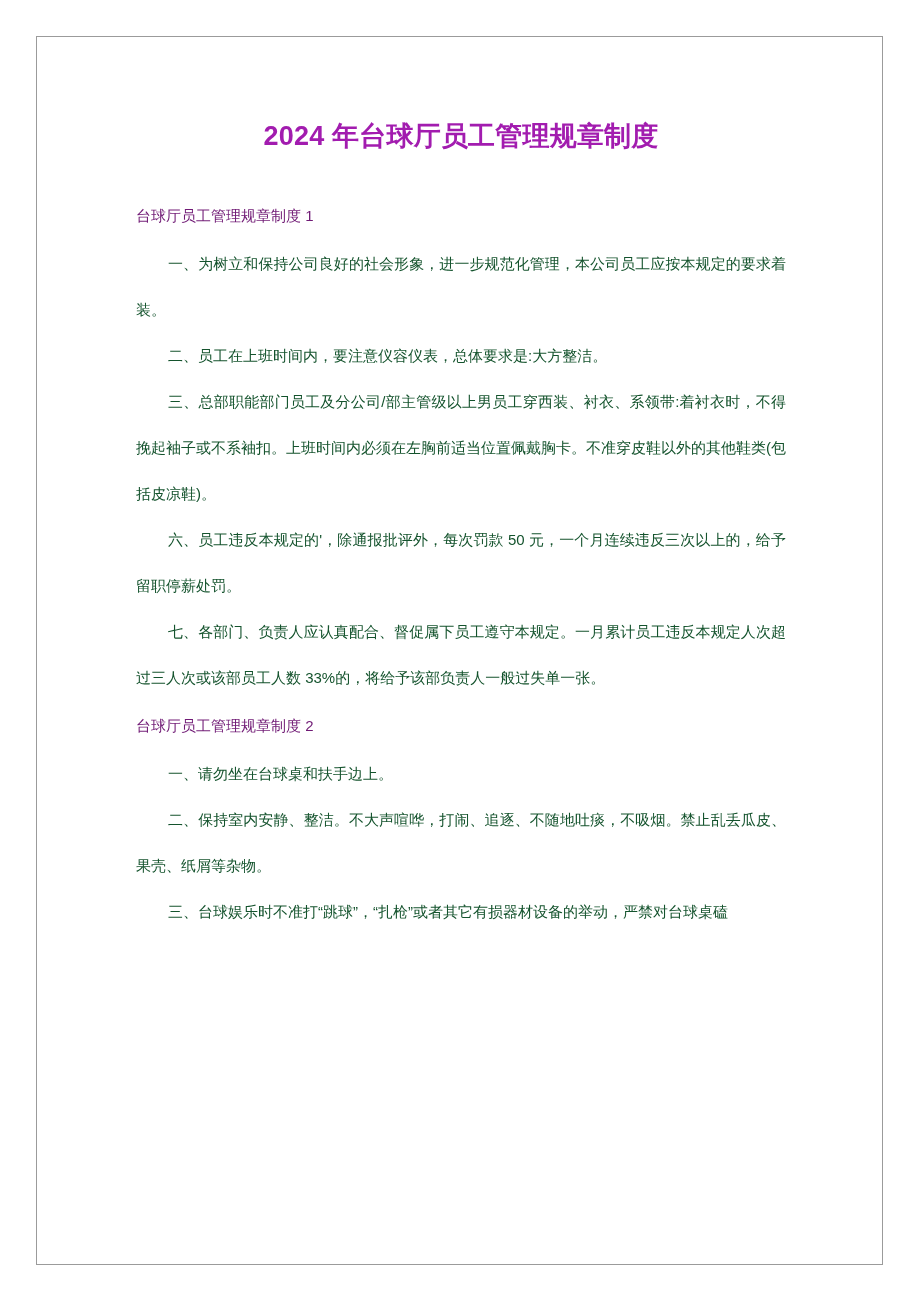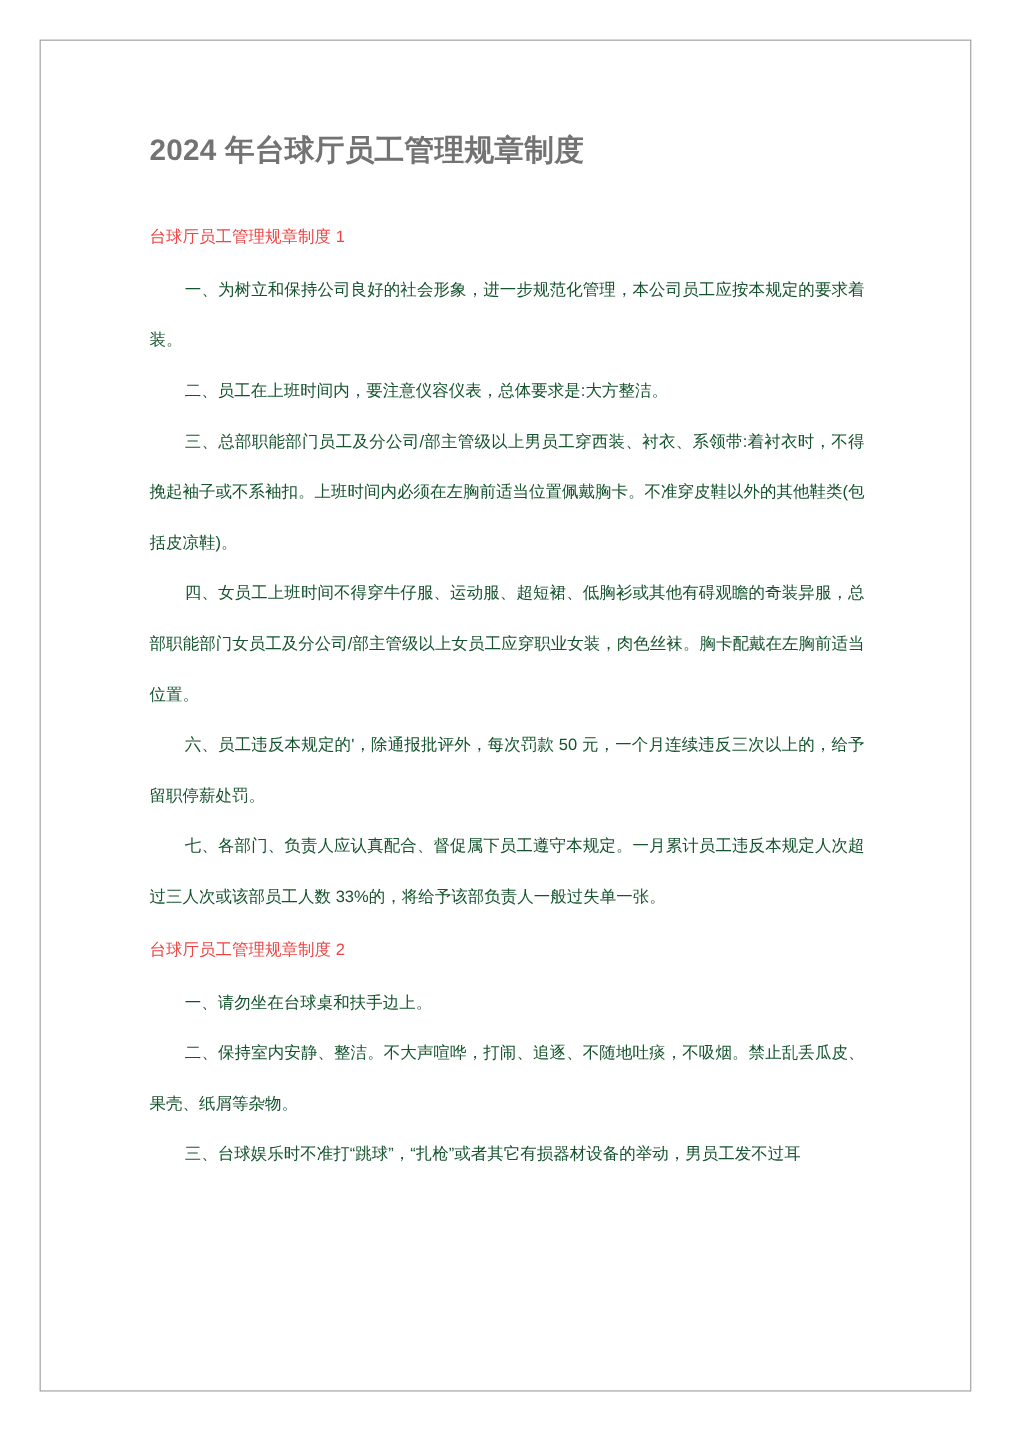--- a/index.html
+++ b/index.html
@@ -33,33 +33,34 @@
   }
   .content {
     position: absolute;
     left: 136px;
     top: 36px;
     width: 650px;
   }
   .doc-title {
     margin: 0;
     padding: 0;
+    text-align: center;
     font-size: 27px;
     font-weight: bold;
-    color: #737373;
+    color: #a21caf;
     letter-spacing: 0.2px;
     line-height: 38px;
     padding-top: 81px;
   }
   .section-heading {
     margin: 0;
     padding: 0;
     font-size: 15px;
     line-height: 46px;
-    color: #ef4444;
+    color: #701a75;
     text-indent: 0;
     white-space: nowrap;
   }
   .heading-1 { margin-top: 38px; }
   .heading-2 { margin-top: 2px; }
   .para {
     margin: 0;
     padding: 0;
     font-size: 15px;
     line-height: 46px;
@@ -83,29 +84,28 @@
     <h1 class="doc-title">2024 年台球厅员工管理规章制度</h1>
 
     <p class="section-heading heading-1">台球厅员工管理规章制度 1</p>
 
     <p class="para para-first">一、为树立和保持公司良好的社会形象，进一步规范化管理，本公司员工应按本规定的要求着装。</p>
 
     <p class="para">二、员工在上班时间内，要注意仪容仪表，总体要求是:大方整洁。</p>
 
     <p class="para">三、总部职能部门员工及分公司/部主管级以上男员工穿西装、衬衣、系领带:着衬衣时，不得挽起袖子或不系袖扣。上班时间内必须在左胸前适当位置佩戴胸卡。不准穿皮鞋以外的其他鞋类(包括皮凉鞋)。</p>
 
-    <p class="para">四、女员工上班时间不得穿牛仔服、运动服、超短裙、低胸衫或其他有碍观瞻的奇装异服，总部职能部门女员工及分公司/部主管级以上女员工应穿职业女装，肉色丝袜。胸卡配戴在左胸前适当位置。</p>
 
 
     <p class="para">六、员工违反本规定的'，除通报批评外，每次罚款 50 元，一个月连续违反三次以上的，给予留职停薪处罚。</p>
 
     <p class="para">七、各部门、负责人应认真配合、督促属下员工遵守本规定。一月累计员工违反本规定人次超过三人次或该部员工人数 33%的，将给予该部负责人一般过失单一张。</p>
 
     <p class="section-heading heading-2">台球厅员工管理规章制度 2</p>
 
     <p class="para para-first">一、请勿坐在台球桌和扶手边上。</p>
 
     <p class="para">二、保持室内安静、整洁。不大声喧哗，打闹、追逐、不随地吐痰，不吸烟。禁止乱丢瓜皮、果壳、纸屑等杂物。</p>
 
-    <p class="para">三、台球娱乐时不准打“跳球”，“扎枪”或者其它有损器材设备的举动，男员工发不过耳</p>
+    <p class="para">三、台球娱乐时不准打“跳球”，“扎枪”或者其它有损器材设备的举动，严禁对台球桌磕</p>
 
   </div>
 </div>
 
 </body></html>

